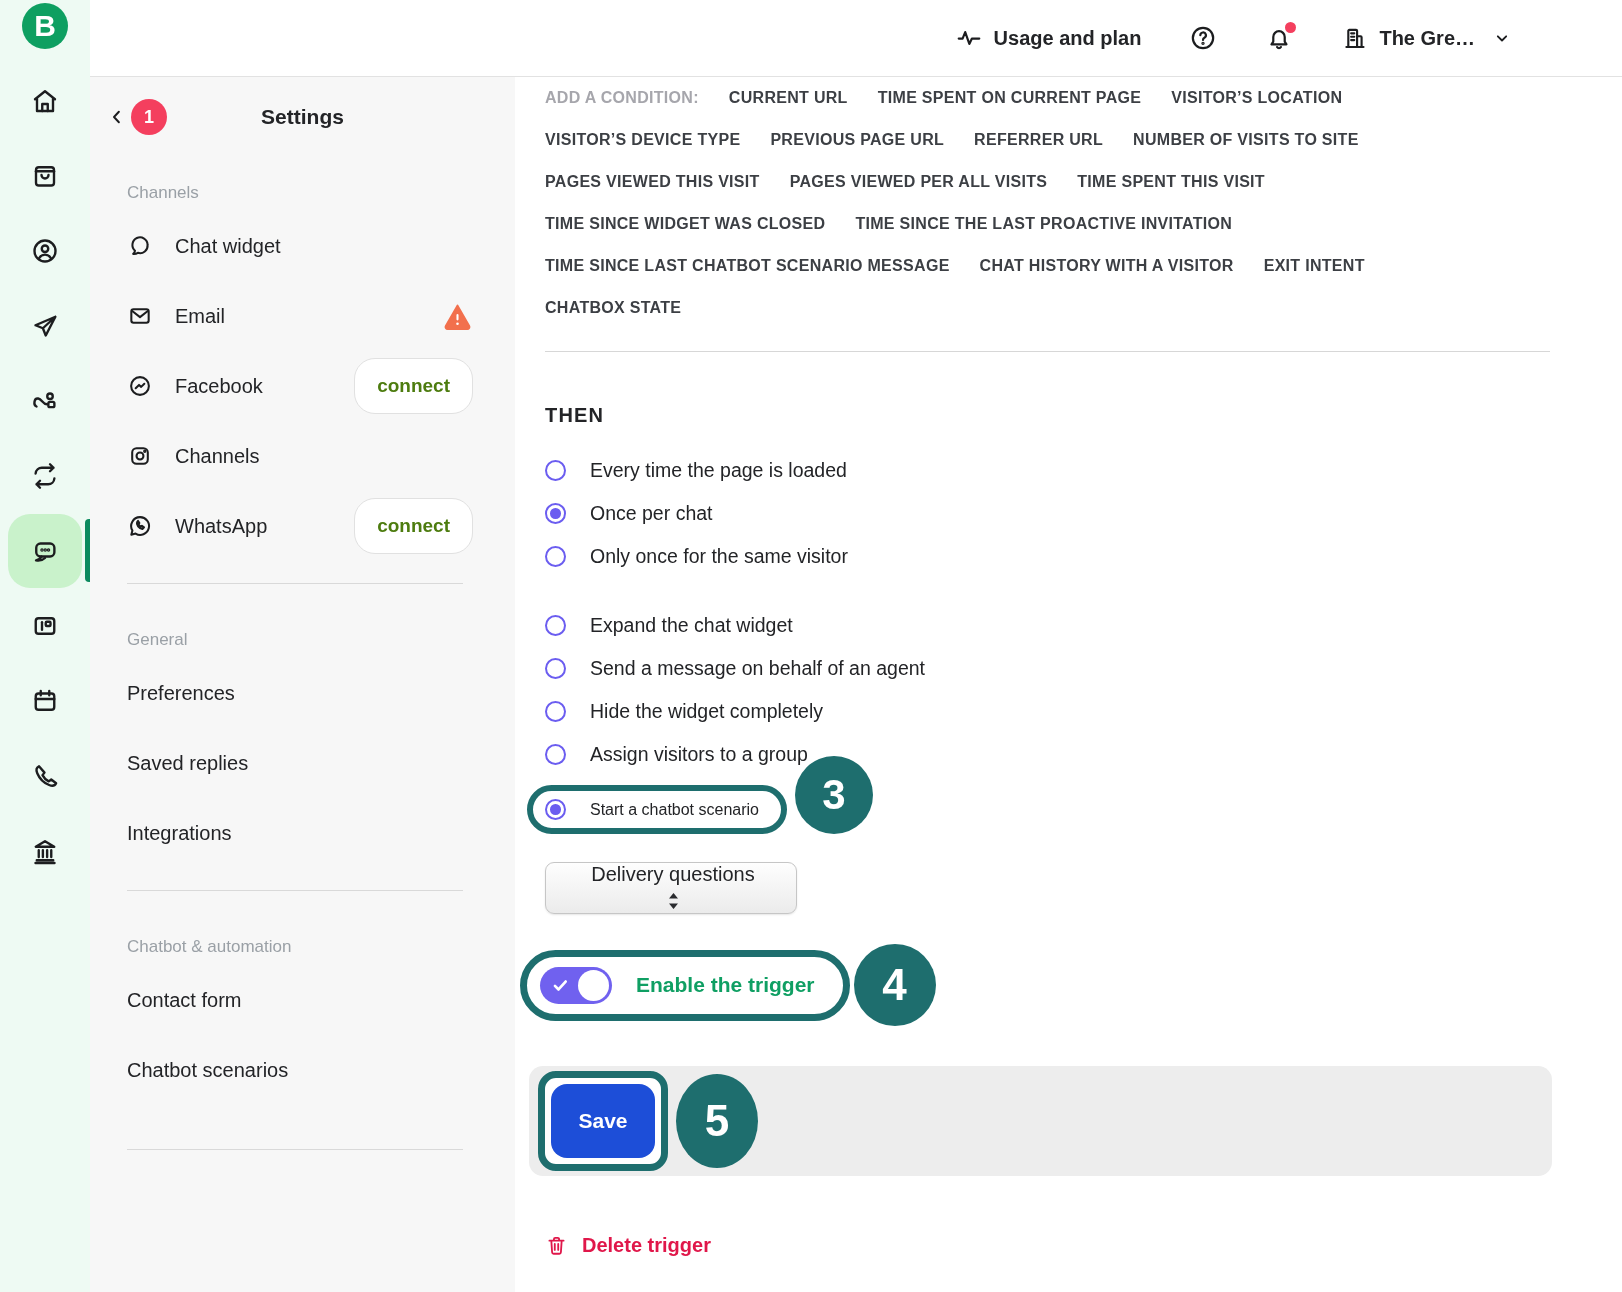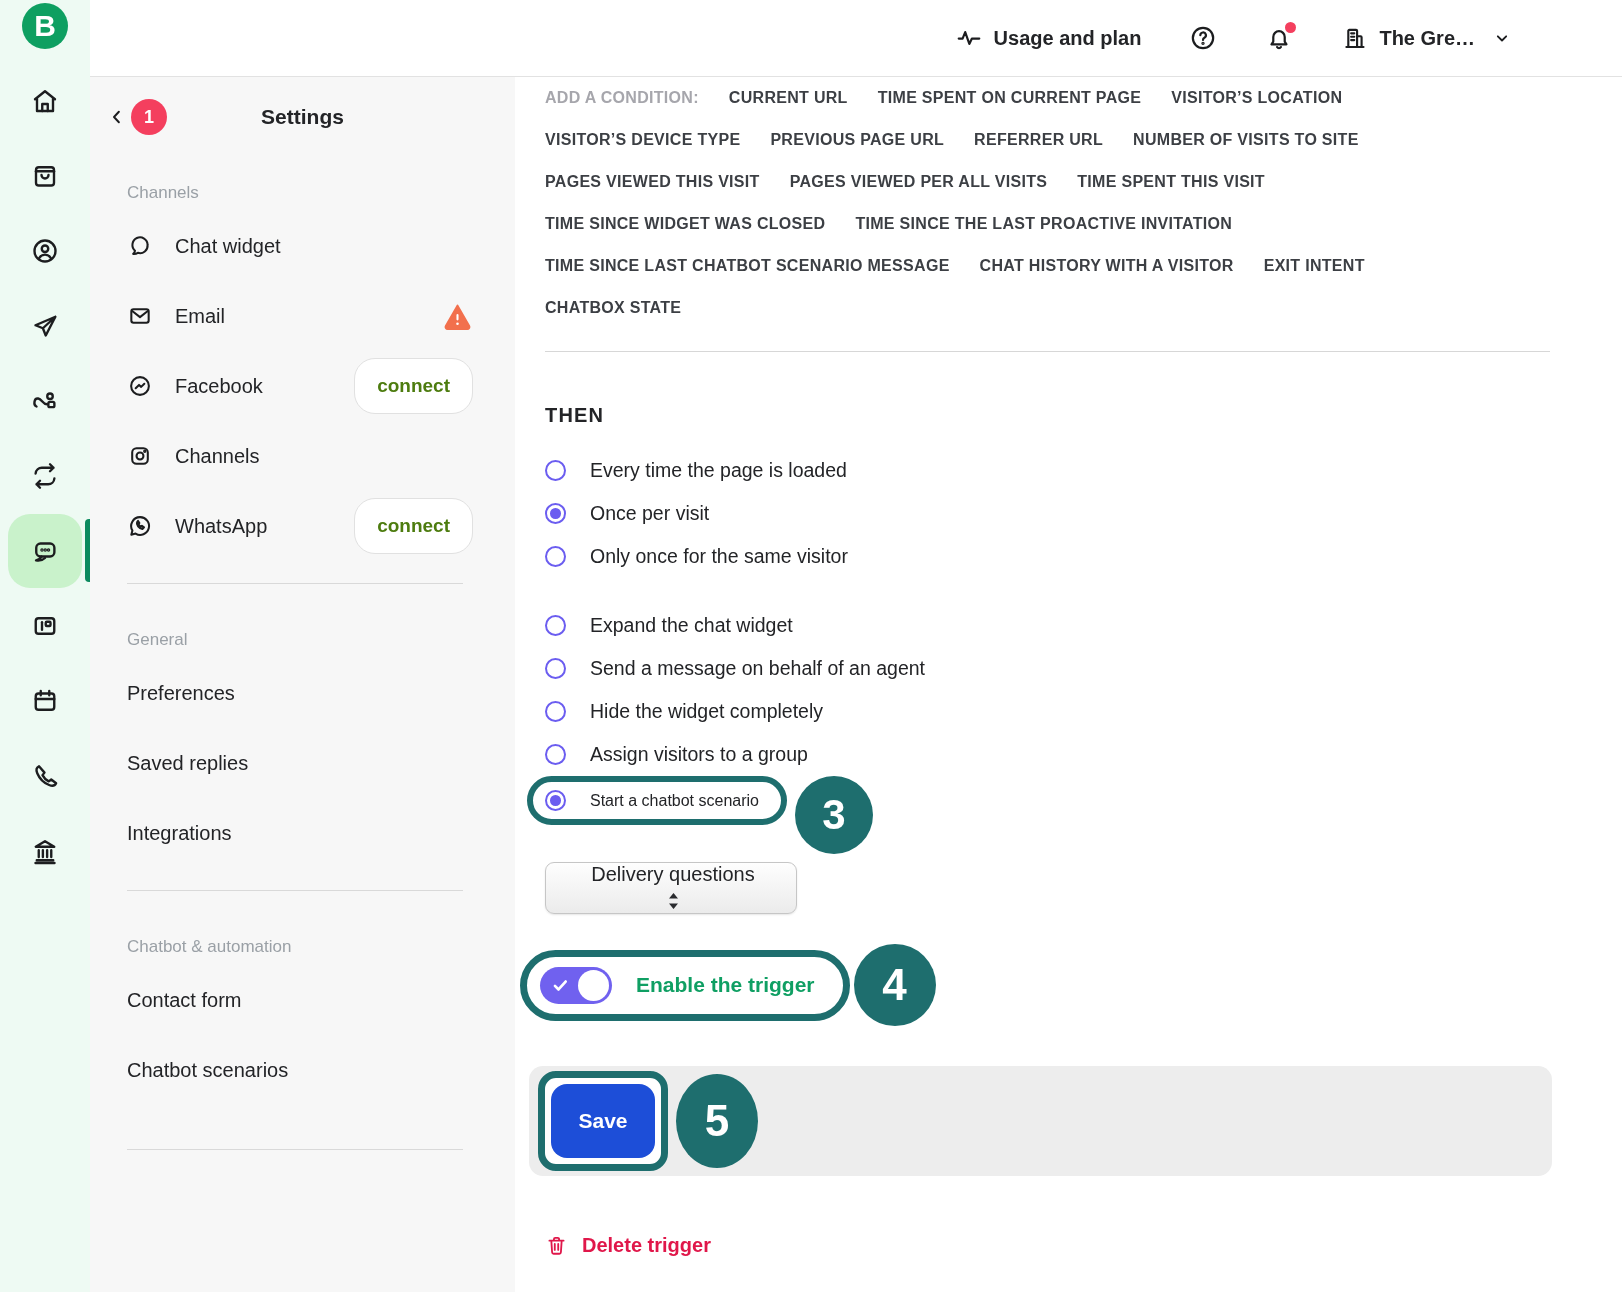--- a/index.html
+++ b/index.html
@@ -65,21 +65,21 @@
   .divider { height:1px; background:#d7d7d7; margin:22px 72px 0 0; }
 
   .then-h { margin-top:52px; font-size:20px; font-weight:bold; letter-spacing:1.2px; color:#232427; }
   .rgroup { margin-top:22px; }
   .rgroup.second { margin-top:26px; }
   .radio-row { display:flex; align-items:center; gap:24px; height:43px; font-size:19.5px; }
   .radio { width:21px; height:21px; border-radius:50%; border:2.5px solid #6b5df0; background:#fff; position:relative; flex-shrink:0; cursor:pointer; }
   .radio.checked::after { content:""; position:absolute; inset:3.2px; border-radius:50%; background:#6b5df0; }
   .radio-label { cursor:pointer; }
 
-  .ring-wrap { display:flex; align-items:flex-start; height:58px; overflow:visible; }
+  .ring-wrap { display:flex; align-items:flex-end; height:58px; overflow:visible; }
   .ring-row { display:inline-flex; align-items:center; gap:24px; border:6px solid #1e6e6e; border-radius:999px;
     padding:8px 22px 8px 12px; margin-left:-18px; background:#fff; }
   .step-badge { width:78px; height:78px; border-radius:50%; background:#1e6e6e; color:#fff; font-size:42px; font-weight:bold;
     display:flex; align-items:center; justify-content:center; flex-shrink:0; }
   .ring-wrap .step-badge { margin-left:8px; }
 
   .select { margin-top:28px; width:252px; height:52px; border:1px solid #c6c6c6; border-radius:9px;
     background:linear-gradient(#fefefe,#ebebeb); box-shadow:0 1px 2px rgba(0,0,0,.10);
     display:flex; align-items:center; justify-content:space-between; padding:0 12px 0 16px; font-size:20px; cursor:pointer;flex-direction:column; }
   .select svg { width:15px; height:24px; }
@@ -350,21 +350,21 @@
 
         <div class="then-h">THEN</div>
 
         <div class="rgroup">
           <div class="radio-row">
             <span class="radio"></span>
             <span class="radio-label">Every time the page is loaded</span>
           </div>
           <div class="radio-row">
             <span class="radio checked"></span>
-            <span class="radio-label">Once per visit</span>
+            <span class="radio-label">Once per chat</span>
           </div>
           <div class="radio-row">
             <span class="radio"></span>
             <span class="radio-label">Only once for the same visitor</span>
           </div>
         </div>
 
         <div class="rgroup second">
           <div class="radio-row">
             <span class="radio"></span>

